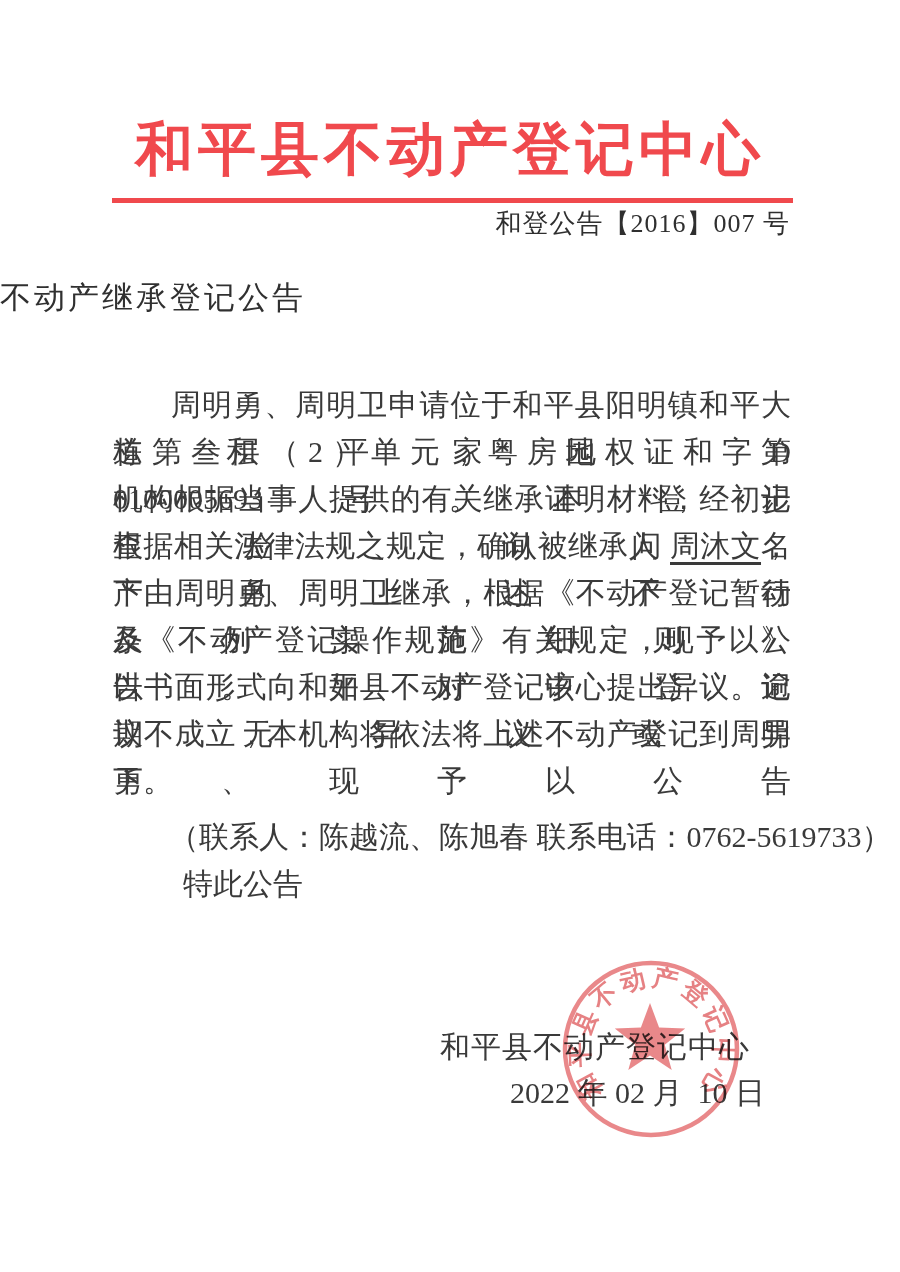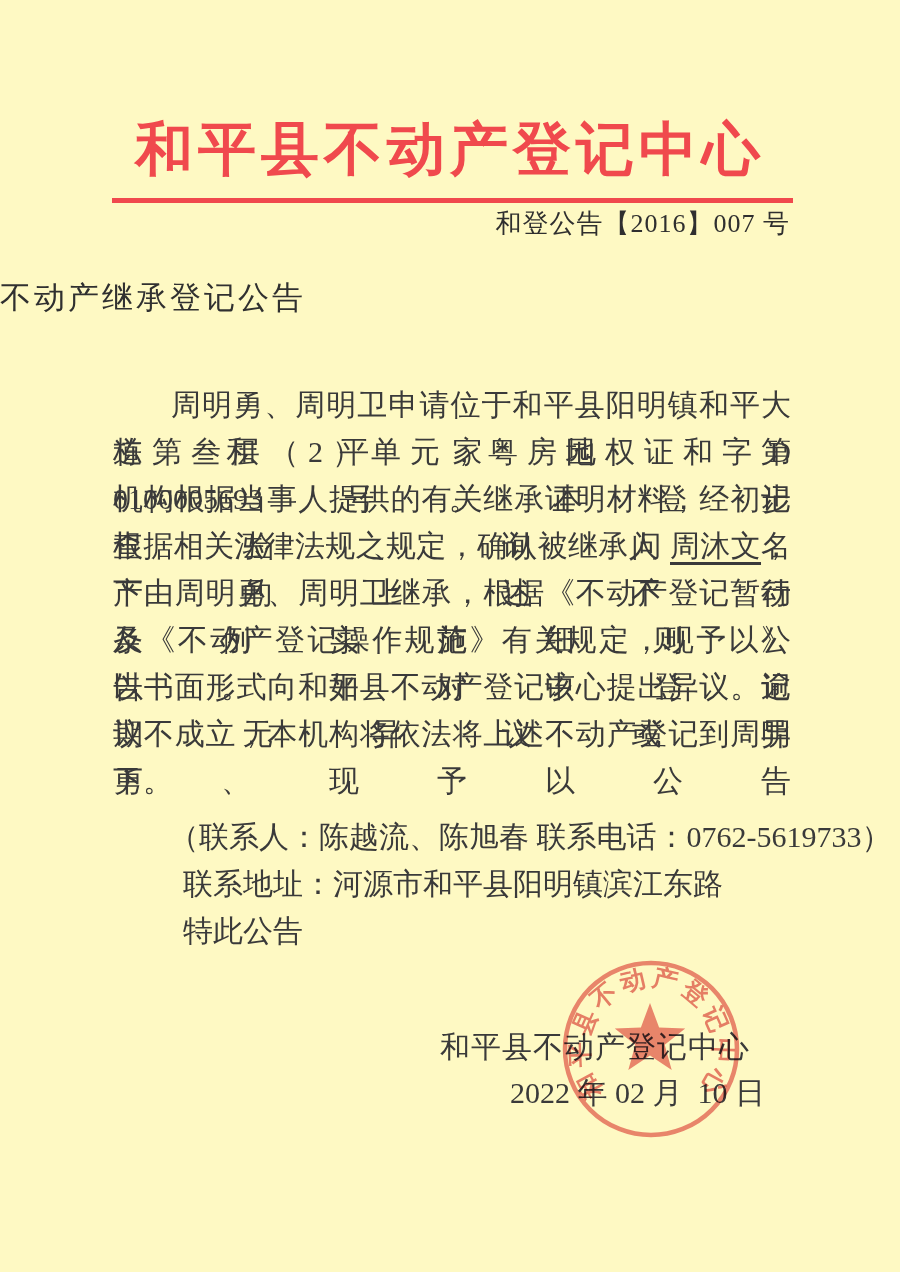--- a/index.html
+++ b/index.html
@@ -1,21 +1,21 @@
 <!DOCTYPE html>
 <html><head>
 <meta charset="utf-8">
 <style>
   html, body { margin: 0; padding: 0; background: #e8e8e8; }
   .page {
     position: relative;
     width: 900px;
     height: 1272px;
     margin: 0 auto;
-    background: #fef9c3;
+    background: #ffffff;
     overflow: hidden;
     font-family: "Liberation Serif", "DejaVu Serif", serif;
     color: #3a3a3a;
   }
   .letterhead {
     position: absolute;
     top: 110px; left: 0;
     width: 100%;
     text-align: center;
     font-size: 58px;
@@ -122,21 +122,20 @@
     <div class="body-line"><span>根据相关法律法规之规定，确认被继承人</span><span class="heir-name">周沐文</span><span>名下的上述不动</span></div>
     <div class="body-line">产由周明勇、周明卫继承，根据《不动产登记暂行条例实施细则》</div>
     <div class="body-line">及《不动产登记操作规范》有关规定，现予以公告。如对该登记</div>
     <div class="body-line">以书面形式向和平县不动产登记中心提出异议。逾期无异议或异</div>
     <div class="body-line">议不成立，本机构将依法将上述不动产登记到周明勇、现予以公告</div>
     <div class="body-line last">下。</div>
   </div>
 
   <div class="contact-block">
     <div class="contact-line c1">（联系人：陈越流、陈旭春 联系电话：0762-5619733）</div>
-    <div class="contact-line c2">联系地址：河源市和平县阳明镇滨江东路</div>
     <div class="contact-line c3">特此公告</div>
   </div>
 
   <div class="sig-org">和平县不动产登记中心</div>
   <div class="sig-date">2022 年 02 月  10 日</div>
 
   <svg class="seal" viewBox="0 0 190 190" xmlns="http://www.w3.org/2000/svg">
     <defs>
       <path id="sealTextArc" d="M 50.2 141.8 A 63 63 0 1 1 139.8 141.8" fill="none"></path>
     </defs>

